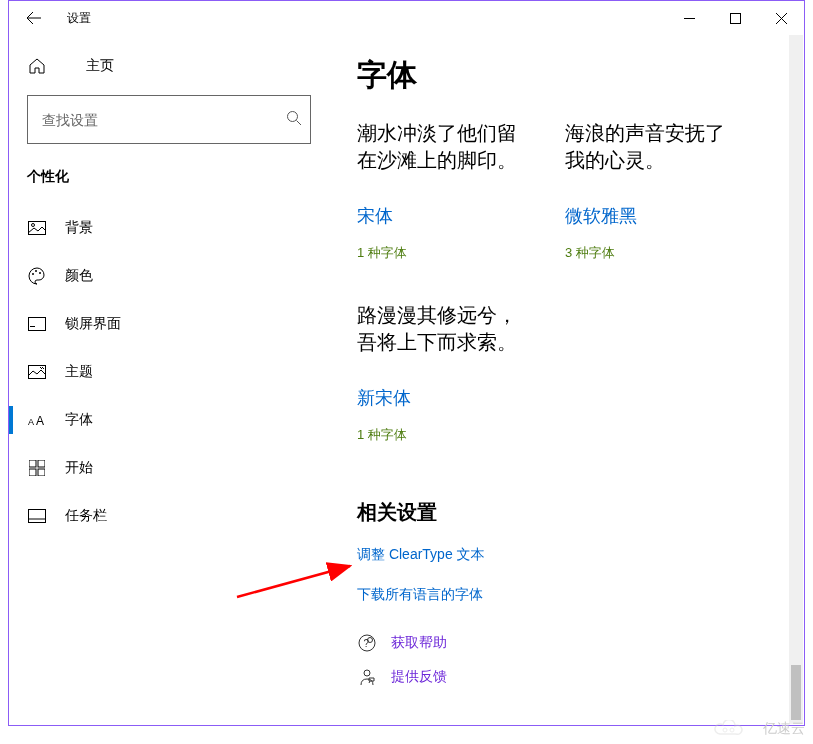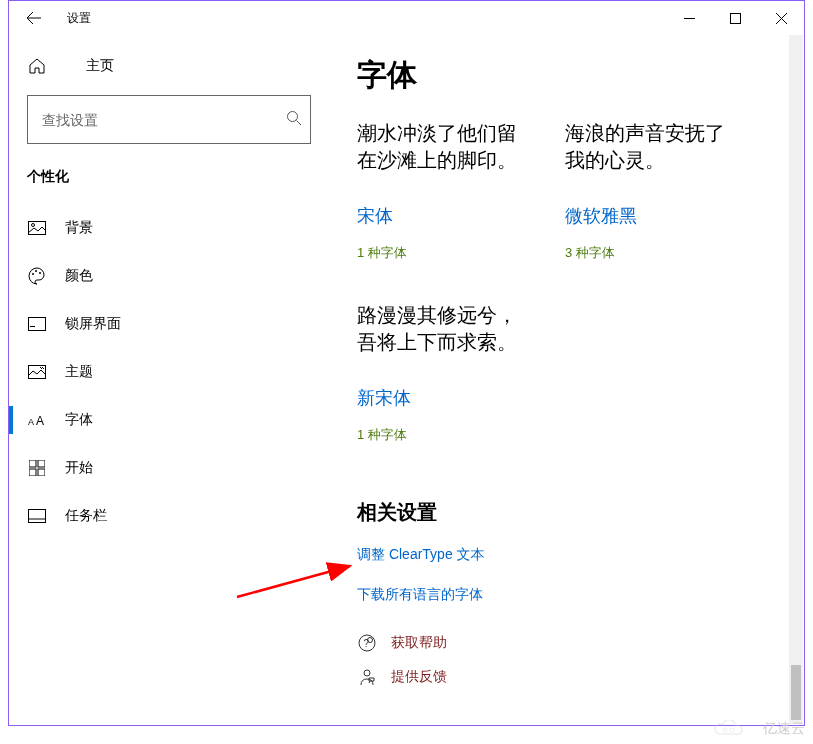--- a/index.html
+++ b/index.html
@@ -203,21 +203,21 @@
     }
     .help-row .icon {
       width: 20px;
       margin-right: 14px;
       display: flex;
       align-items: center;
       justify-content: center;
       color: #333;
     }
     .help-row .link-text {
-      color: #7f1d1d;
+      color: #6d28d9;
       font-size: 14px;
     }
     .arrow-annotation {
       position: absolute;
       left: 232px;
       top: 542px;
       pointer-events: none;
       z-index: 10;
     }
     .scrollbar-track {

